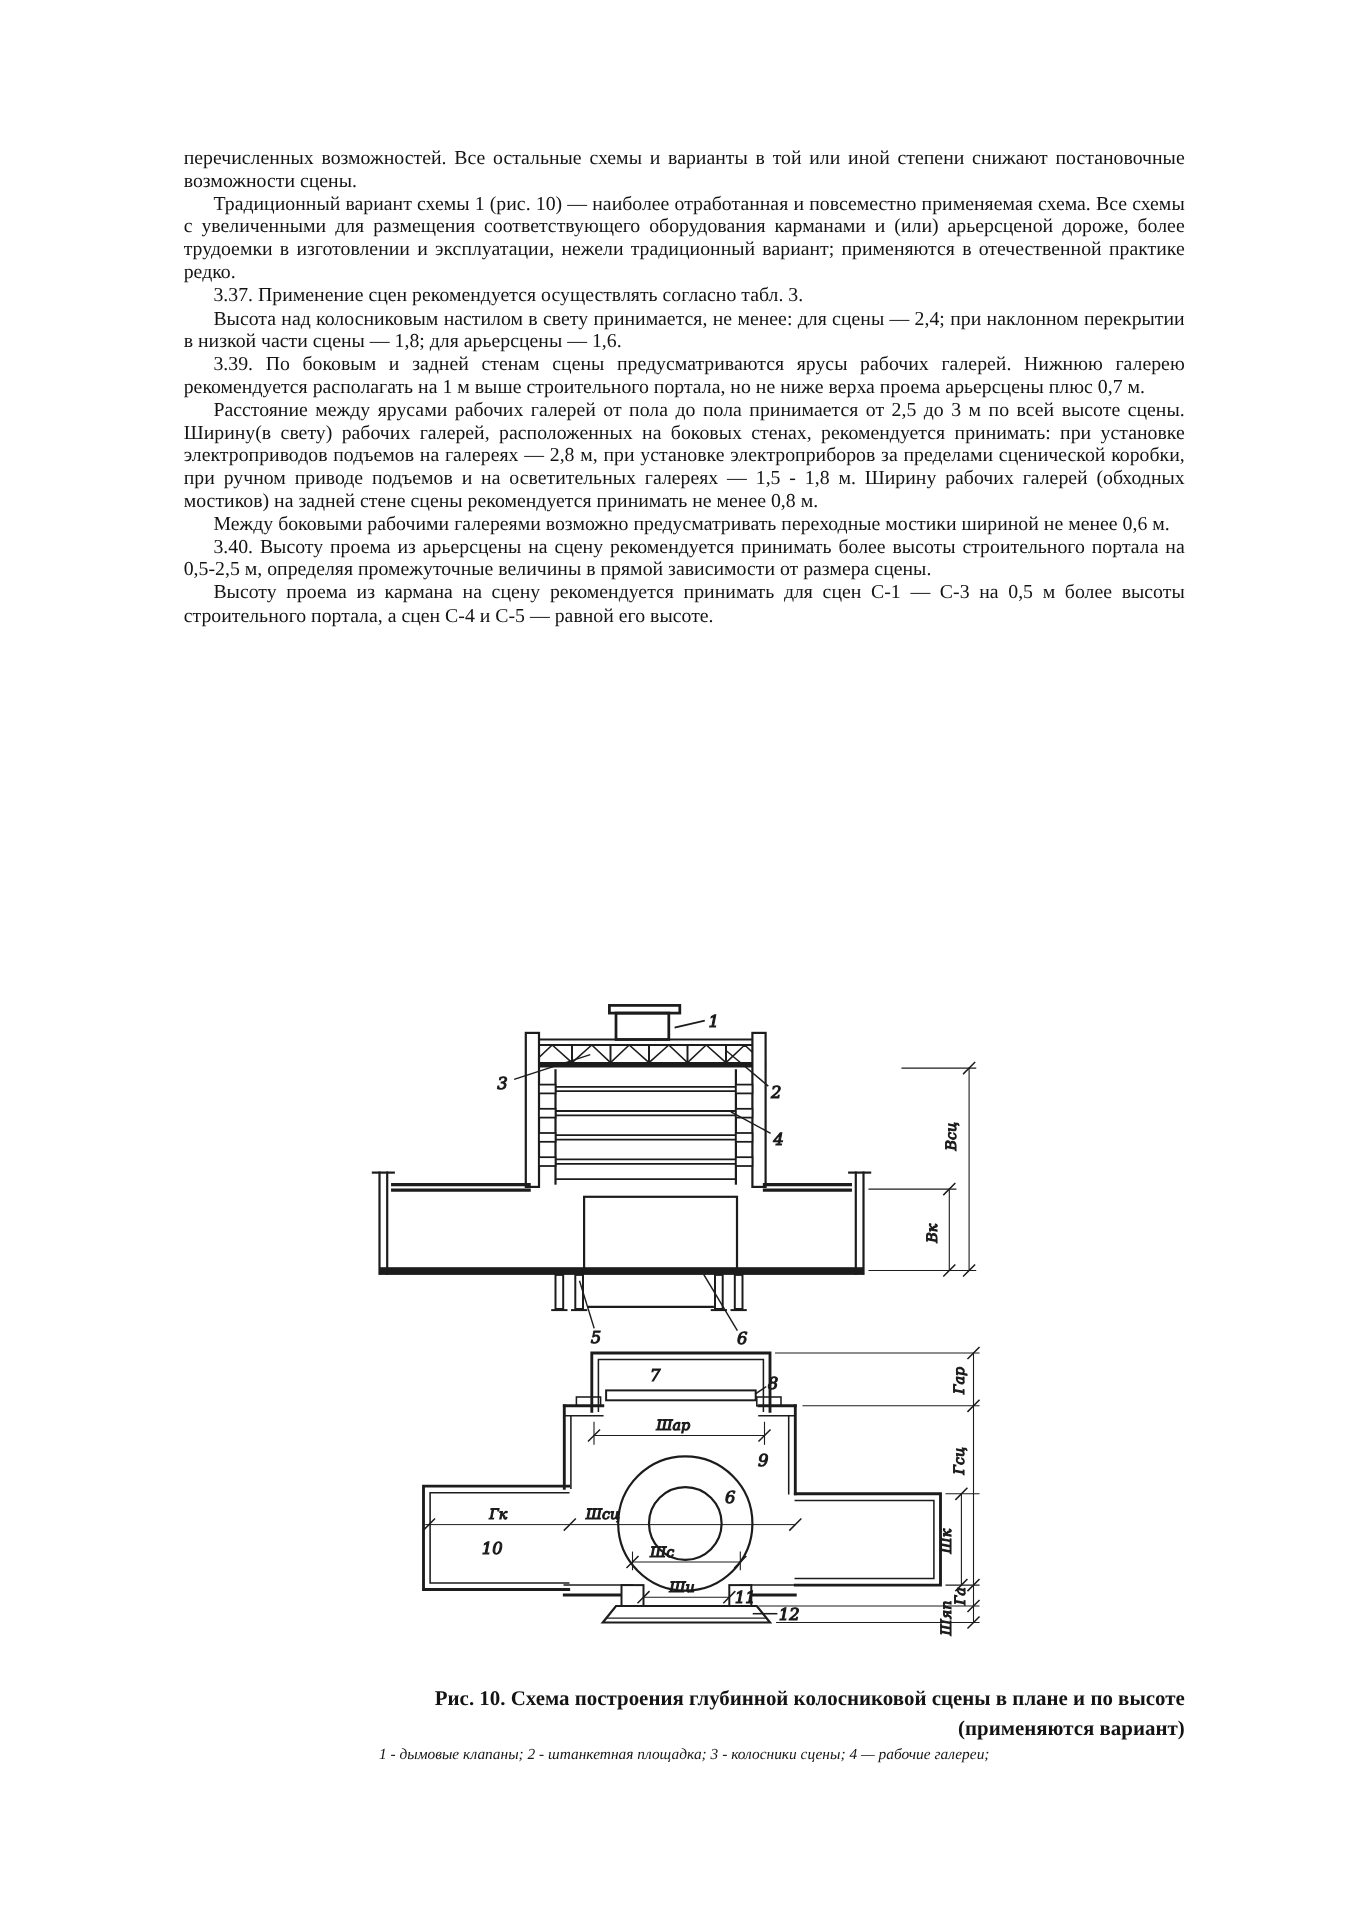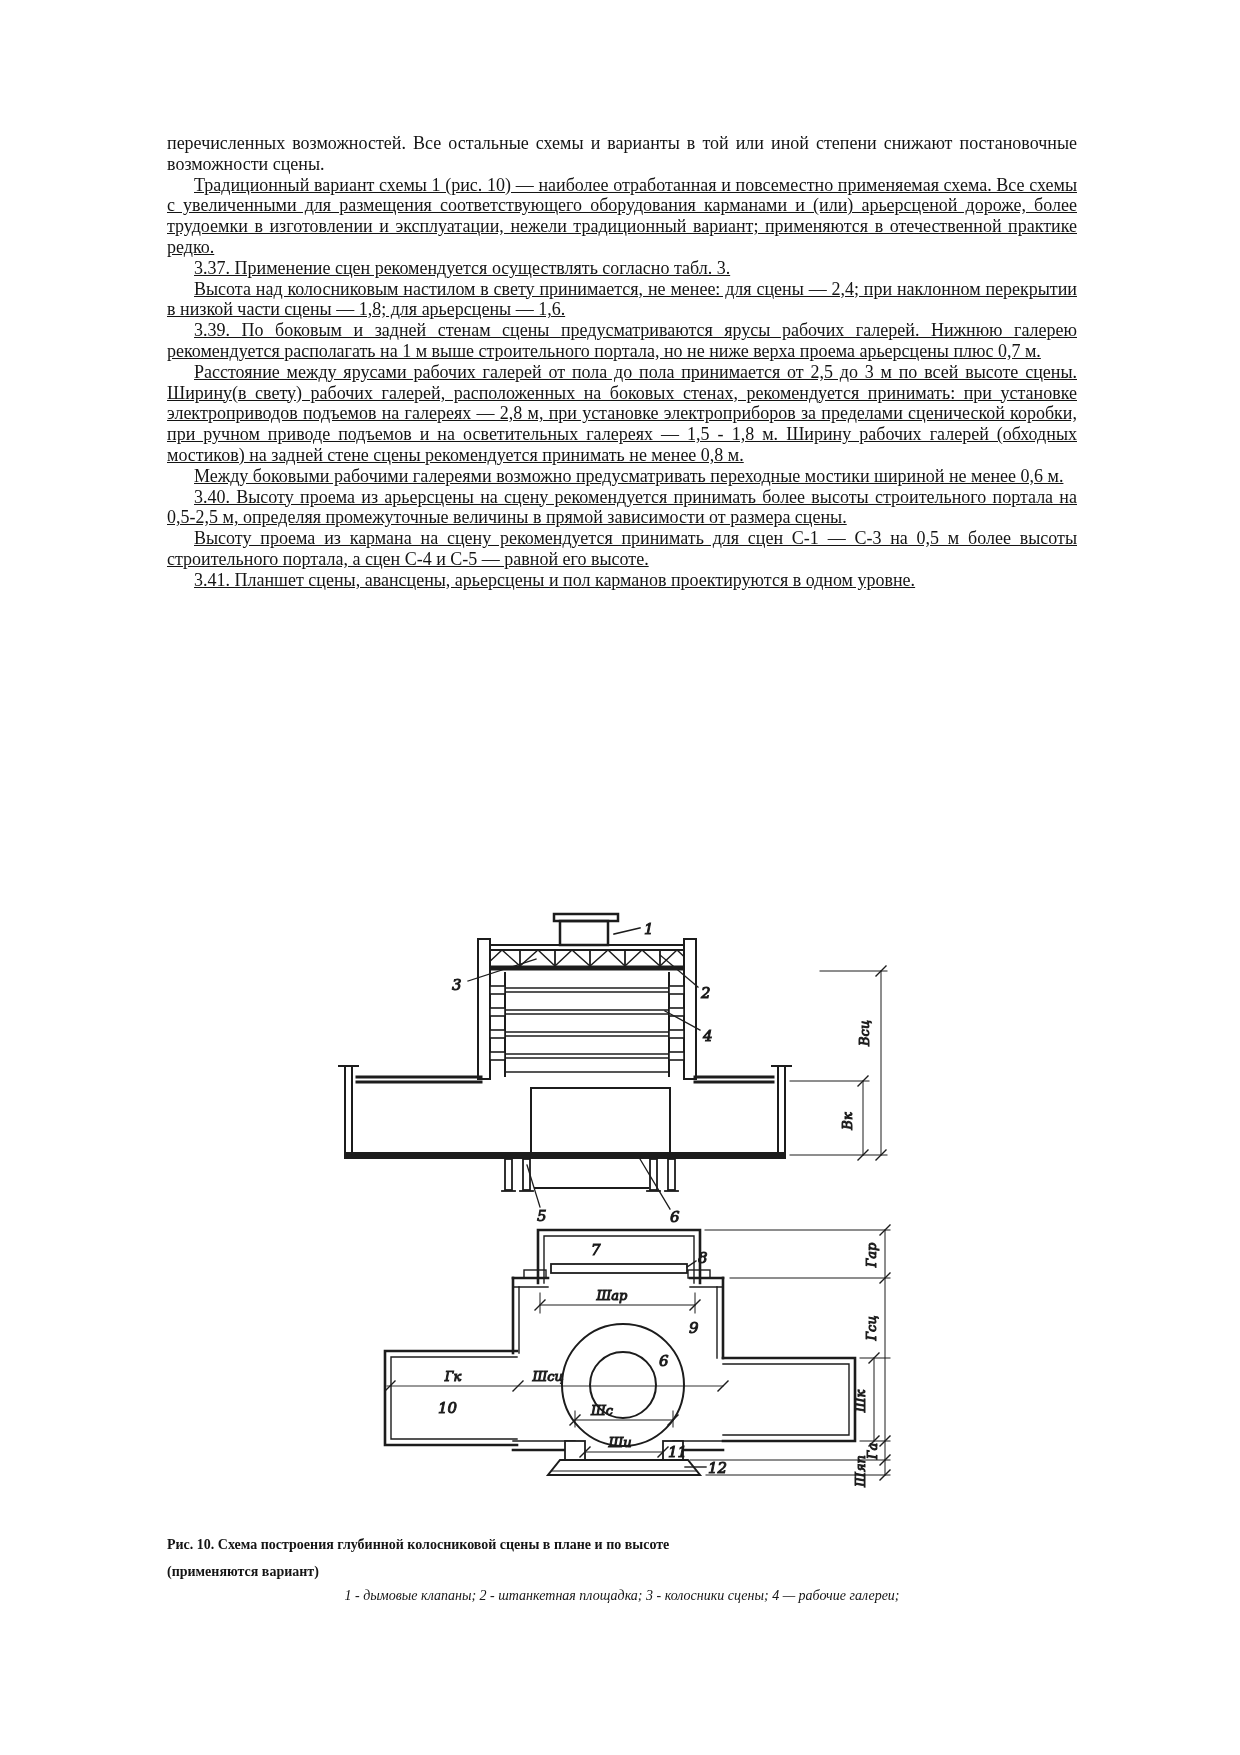--- a/index.html
+++ b/index.html
@@ -9,28 +9,28 @@
     background:#ffffff;
     font-family:"Liberation Serif", serif;
     color:#141414;
     overflow:hidden;
   }
   .text-block{
     position:absolute;left:167px;top:133px;width:910px;
     font-size:18px;line-height:20.8px;text-align:justify;
   }
   .text-block p{margin:0;padding:0;}
-  .p-ind{text-indent:27px;text-decoration:underline;}
+  .p-ind{text-indent:27px;}
   .figure-wrap{position:absolute;left:320px;top:893px;width:590px;height:618px;}
   svg text{font-family:"DejaVu Serif", serif;font-style:italic;fill:#141414;}
   .fig-num{font-size:15px;}
   .fig-dim{font-size:13px;}
   .caption{
-    position:absolute;left:167px;width:910px;text-align:left;
-    font-size:14px;line-height:26px;font-weight:bold;
+    position:absolute;left:167px;width:910px;text-align:right;
+    font-size:19px;line-height:26px;font-weight:bold;
   }
   .cap1{top:1532px;}
   .cap2{top:1559px;}
   .legend{
     position:absolute;left:100px;width:1044px;text-align:center;
     top:1588px;font-size:14px;font-style:italic;font-weight:normal;
   }
 </style>
 </head>
 <body>
@@ -40,21 +40,20 @@
   <div class="text-block">
     <p>перечисленных возможностей. Все остальные схемы и варианты в той или иной степени снижают постановочные возможности сцены.</p>
     <p class="p-ind">Традиционный вариант схемы 1 (рис. 10) — наиболее отработанная и повсеместно применяемая схема. Все схемы с увеличенными для размещения соответствующего оборудования карманами и (или) арьерсценой дороже, более трудоемки в изготовлении и эксплуатации, нежели традиционный вариант; применяются в отечественной практике редко.</p>
     <p class="p-ind">3.37. Применение сцен рекомендуется осуществлять согласно табл. 3.</p>
     <p class="p-ind">Высота над колосниковым настилом в свету принимается, не менее: для сцены — 2,4; при наклонном перекрытии в низкой части сцены — 1,8; для арьерсцены — 1,6.</p>
     <p class="p-ind">3.39. По боковым и задней стенам сцены предусматриваются ярусы рабочих галерей. Нижнюю галерею рекомендуется располагать на 1 м выше строительного портала, но не ниже верха проема арьерсцены плюс 0,7 м.</p>
     <p class="p-ind">Расстояние между ярусами рабочих галерей от пола до пола принимается от 2,5 до 3 м по всей высоте сцены. Ширину(в свету) рабочих галерей, расположенных на боковых стенах, рекомендуется принимать: при установке электроприводов подъемов на галереях — 2,8 м, при установке электроприборов за пределами сценической коробки, при ручном приводе подъемов и на осветительных галереях — 1,5 - 1,8 м. Ширину рабочих галерей (обходных мостиков) на задней стене сцены рекомендуется принимать не менее 0,8 м.</p>
     <p class="p-ind">Между боковыми рабочими галереями возможно предусматривать переходные мостики шириной не менее 0,6 м.</p>
     <p class="p-ind">3.40. Высоту проема из арьерсцены на сцену рекомендуется принимать более высоты строительного портала на 0,5-2,5 м, определяя промежуточные величины в прямой зависимости от размера сцены.</p>
     <p class="p-ind">Высоту проема из кармана на сцену рекомендуется принимать для сцен С-1 — С-3 на 0,5 м более высоты строительного портала, а сцен С-4 и С-5 — равной его высоте.</p>
-    <p class="p-ind">3.41. Планшет сцены, авансцены, арьерсцены и пол карманов проектируются в одном уровне.</p>
   </div>
 
   <div class="figure-wrap">
   <svg width="590" height="618" viewBox="0 0 590 618" stroke="#1c1c1c" fill="none" stroke-linecap="square">
 
     <g>
       <rect x="234" y="21" width="64" height="7" stroke-width="2.5"></rect>
       <rect x="240" y="28" width="48" height="24" stroke-width="2.5"></rect>
       <line x1="294" y1="41" x2="320" y2="35" stroke-width="1.5"></line>
     </g>

